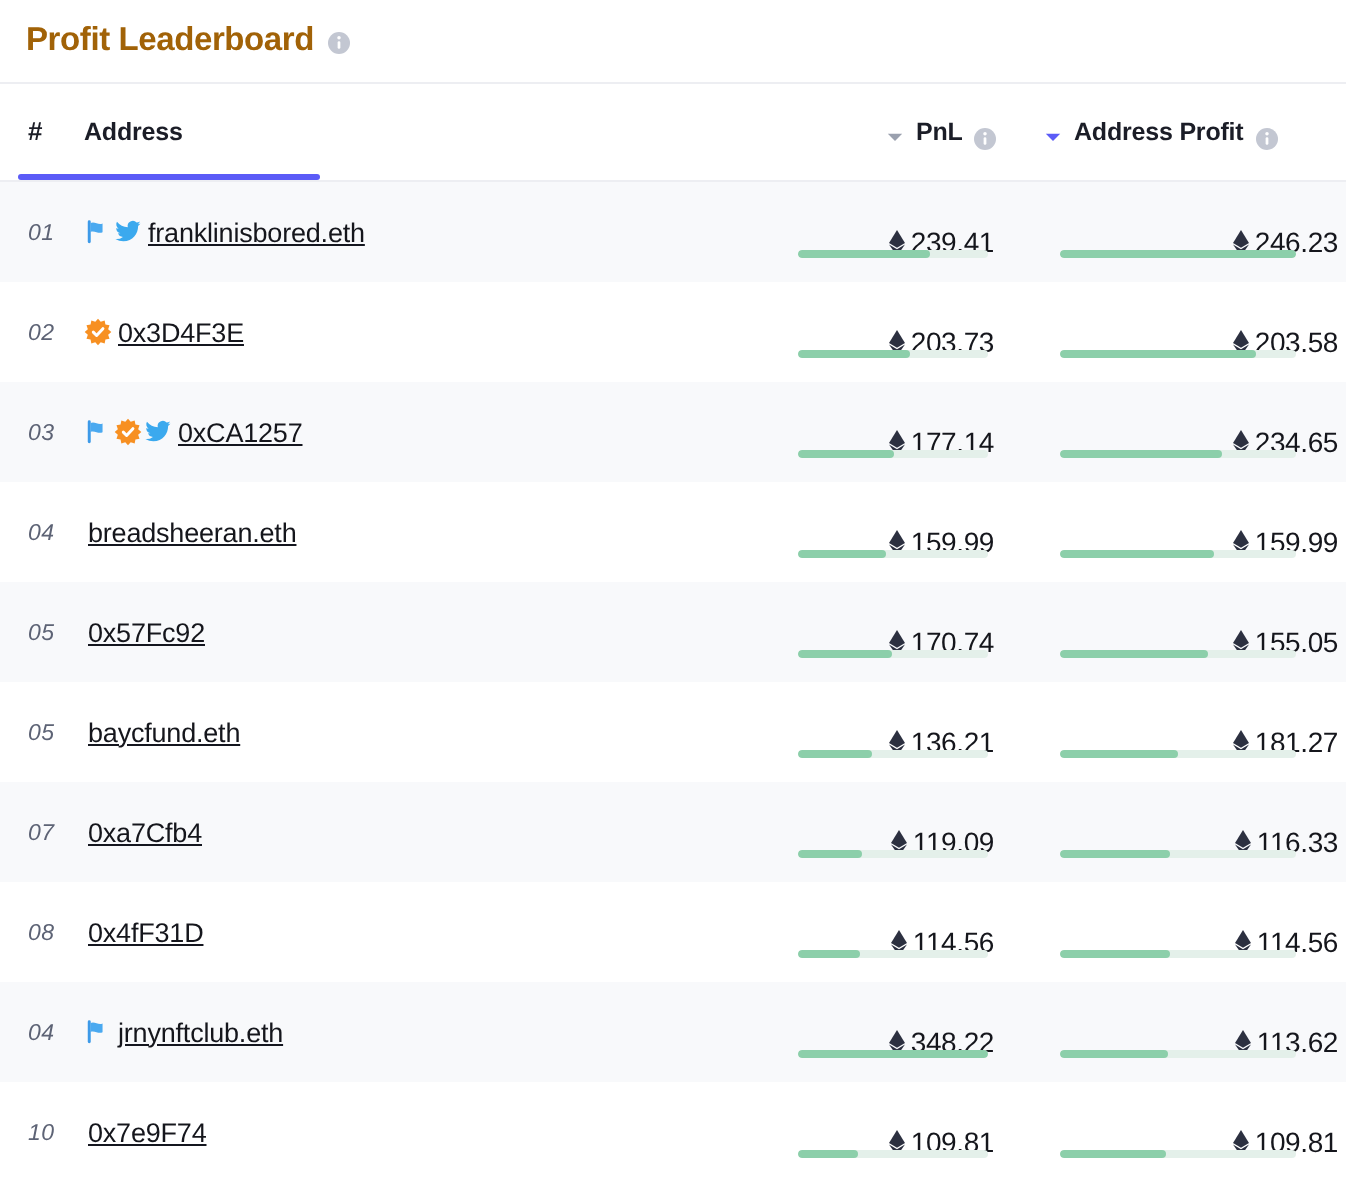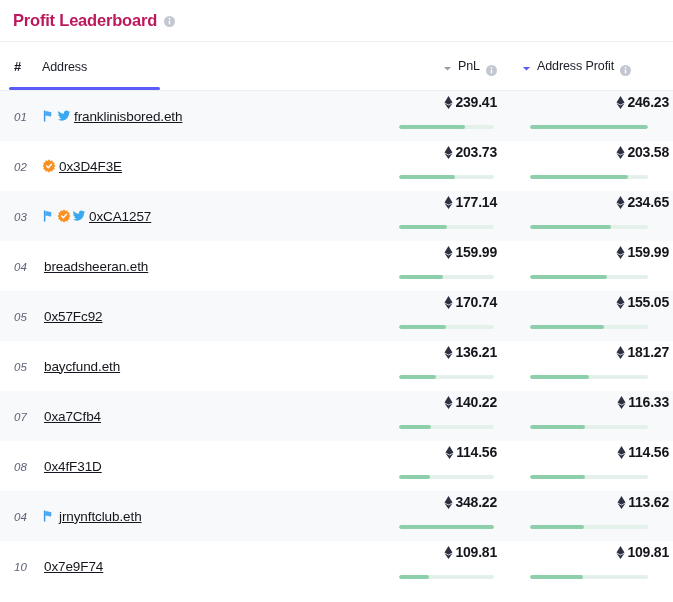--- a/index.html
+++ b/index.html
@@ -30,21 +30,21 @@
     height: 41px;
     display: flex;
     align-items: center;
     padding: 0 0 0 13px;
     box-sizing: border-box;
   }
   .title-text {
     font-size: 16.5px;
     font-weight: 700;
     letter-spacing: -0.2px;
-    color: #be185d;
+    color: #a16207;
     line-height: 1;
   }
   .info-dot {
     display: inline-block;
     width: 11px;
     height: 11px;
     margin-left: 7px;
     position: relative;
     top: 1px;
     flex: 0 0 auto;
@@ -82,21 +82,21 @@
     box-sizing: border-box;
   }
   .col-realized {
     width: 160px;
     flex: 0 0 160px;
     box-sizing: border-box;
   }
 
   .th-label {
     font-size: 12.5px;
-    font-weight: 400;
+    font-weight: 700;
     color: #1b1d27;
     letter-spacing: -0.1px;
     white-space: nowrap;
   }
   .th-hash {
     font-size: 13px;
     font-weight: 700;
     color: #1b1d27;
   }
   .th-cell {
@@ -174,28 +174,28 @@
     margin-left: 2px;
   }
 
   
   .valcell {
     position: relative;
     height: 50px;
   }
   .valnum {
     position: absolute;
-    top: 3px;
+    top: 22px;
     right: 0;
     display: flex;
     align-items: center;
     justify-content: flex-end;
     gap: 2px;
     font-size: 14px;
-    font-weight: 700;
+    font-weight: 400;
     color: #15161c;
     letter-spacing: -0.2px;
     white-space: nowrap;
   }
   .eth {
     width: 9px;
     height: 13px;
     flex: 0 0 auto;
     position: relative;
     top: 0px;
@@ -563,21 +563,21 @@
           </div>
         </div>
         <div class="cell-pnl valcell">
           <div class="valnum">
             <span class="eth">
               <svg width="9" height="13" viewBox="0 0 10 15">
                 <path d="M5 0 L9.6 7.5 L5 10.2 L0.4 7.5 Z" fill="#2c3040"></path>
                 <path d="M5 11.1 L9.6 8.4 L5 15 L0.4 8.4 Z" fill="#2c3040"></path>
               </svg>
             </span>
-            <span>140.22</span>
+            <span>119.09</span>
           </div>
           <div class="bar-track">
             <div class="bar-fill" style="width: 34%;"></div>
           </div>
         </div>
         <div class="cell-realized valcell">
           <div class="valnum">
             <span class="eth">
               <svg width="9" height="13" viewBox="0 0 10 15">
                 <path d="M5 0 L9.6 7.5 L5 10.2 L0.4 7.5 Z" fill="#2c3040"></path>

